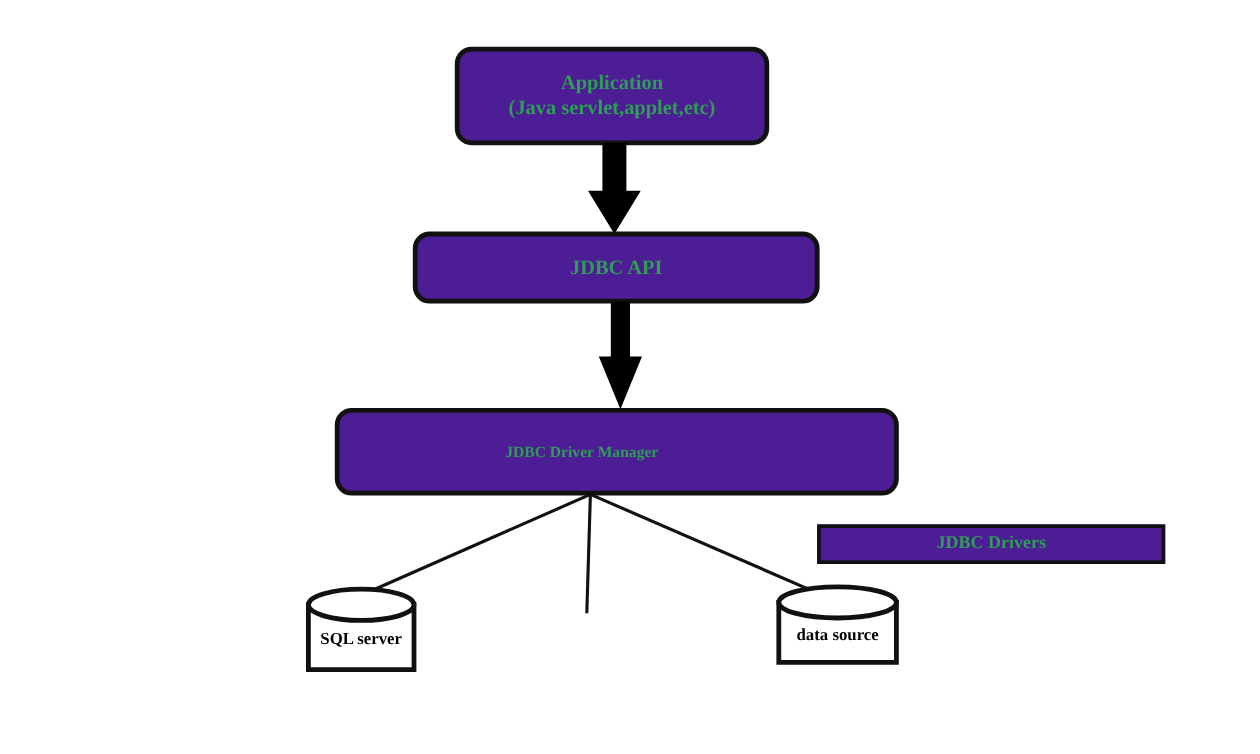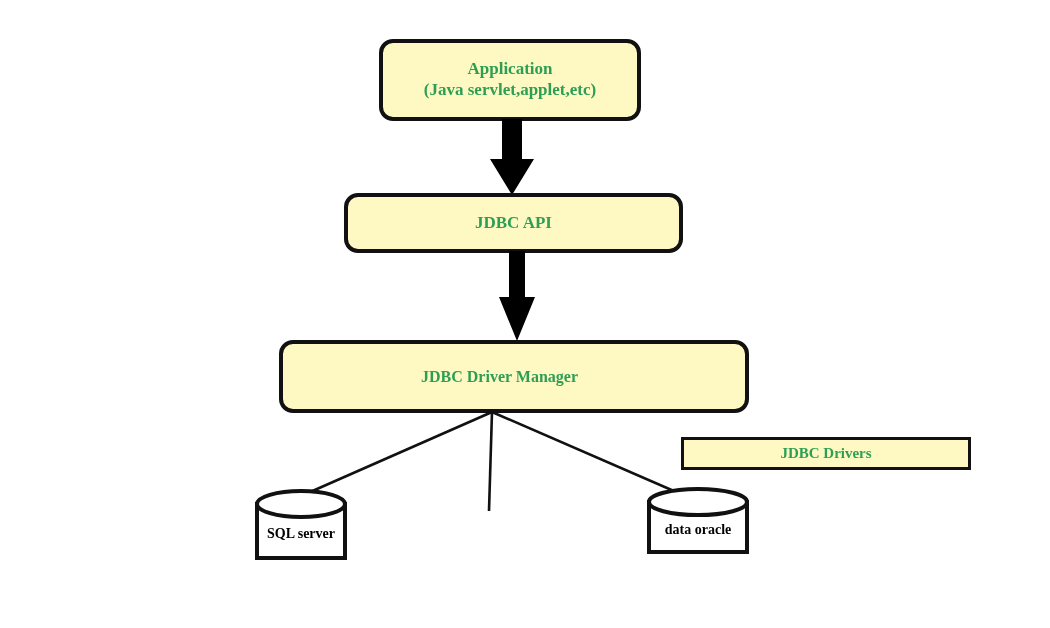--- a/index.html
+++ b/index.html
@@ -13,21 +13,21 @@
   #canvas {
     position: relative;
     width: 1050px;
     height: 628px;
     background: #ffffff;
     overflow: hidden;
   }
   .node-box {
     position: absolute;
     box-sizing: border-box;
-    background: #fef9c3;
+    background: #4c1d95;
     border: 4px solid #111111;
     display: flex;
     align-items: center;
     justify-content: center;
     text-align: center;
   }
   .rounded {
     border-radius: 14px;
   }
   .node-label {
@@ -47,21 +47,21 @@
   #box-jdbc-api {
     left: 344px; top: 193px; width: 339px; height: 60px;
   }
   #box-jdbc-api .node-label { font-size: 17px; }
 
   #box-driver-manager {
     left: 279px; top: 340px; width: 470px; height: 73px;
     justify-content: flex-start;
   }
   #box-driver-manager .node-label {
-    font-size: 16px;
+    font-size: 13px;
     margin-left: 138px;
   }
 
   #box-jdbc-drivers {
     left: 681px; top: 437px; width: 290px; height: 33px;
     border-width: 3px;
     border-radius: 0;
   }
   #box-jdbc-drivers .node-label { font-size: 15px; }
 
@@ -147,16 +147,16 @@
     </svg>
     <span class="cyl-label">SQL server</span>
   </div>
 
 
   <div class="cylinder" id="cyl-data-source">
     <svg width="104" height="68" viewBox="0 0 104 68">
       <path d="M3,14 L3,64 L101,64 L101,14" fill="#ffffff" stroke="#111111" stroke-width="4" stroke-linecap="square"></path>
       <ellipse cx="52" cy="14" rx="49" ry="13" fill="#ffffff" stroke="#111111" stroke-width="4"></ellipse>
     </svg>
-    <span class="cyl-label">data oracle</span>
+    <span class="cyl-label">data source</span>
   </div>
 
 </div>
 
 </body></html>

